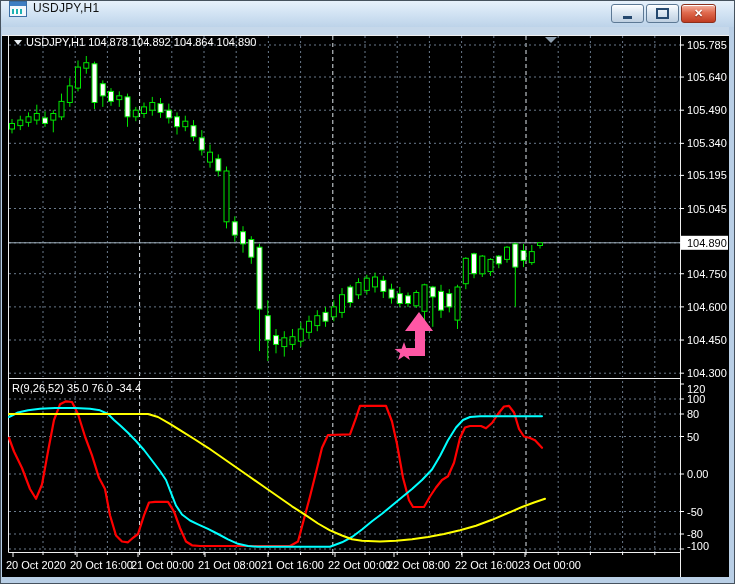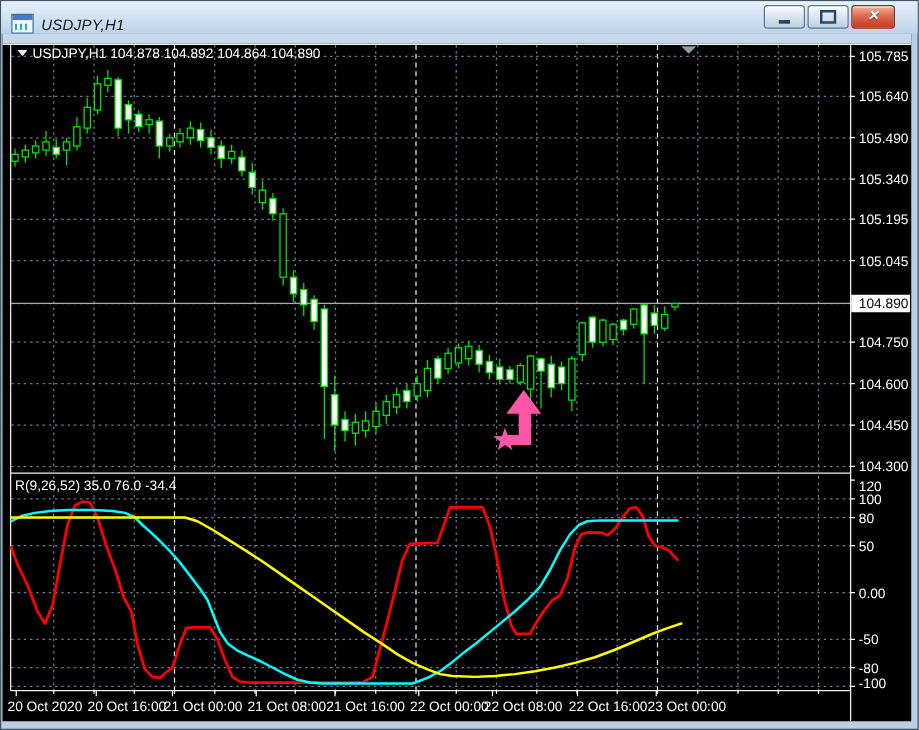--- a/index.html
+++ b/index.html
@@ -3,21 +3,21 @@
 <meta charset="utf-8">
 <style>
   html,body{margin:0;padding:0;background:#222;}
   #window{position:relative;width:735px;height:584px;overflow:hidden;
           font-family:"Liberation Sans",sans-serif;background:#b9cfe6;
           box-shadow:inset 0 0 0 1px #46525e;}
   #chart-svg{position:absolute;left:0;top:0;}
   
   #titlebar{position:absolute;left:1px;top:1px;right:1px;height:26px;
             background:linear-gradient(#e7f1fb,#cfe1f2 55%,#bdd3e9);
-            display:flex;align-items:flex-end;z-index:5;font-style:italic;}
+            display:flex;align-items:flex-start;z-index:5;}
   #title-icon{width:16px;height:14px;margin:0 6px 0 8px;position:relative;
               background:#f4f8fc;border:1px solid #3a6ea5;}
   #title-icon::before{content:"";position:absolute;left:0;top:0;right:0;height:4px;background:#3f7ec2;}
   #title-icon::after{content:"";position:absolute;left:2px;bottom:2px;width:10px;height:5px;
               background:repeating-linear-gradient(90deg,#1fb3b3 0 2px,#ffffff 2px 4px);}
   #title-text{font-size:12px;color:#111;letter-spacing:.2px;}
   #win-buttons{position:absolute;right:18px;top:3px;display:flex;gap:2px;}
   .wbtn{width:31px;height:17px;border:1px solid #5c7894;border-radius:3px;
         display:flex;align-items:center;justify-content:center;
         background:linear-gradient(#fdfeff,#dce7f2 45%,#bfd0e1);box-shadow:inset 0 1px 0 #ffffff;}

